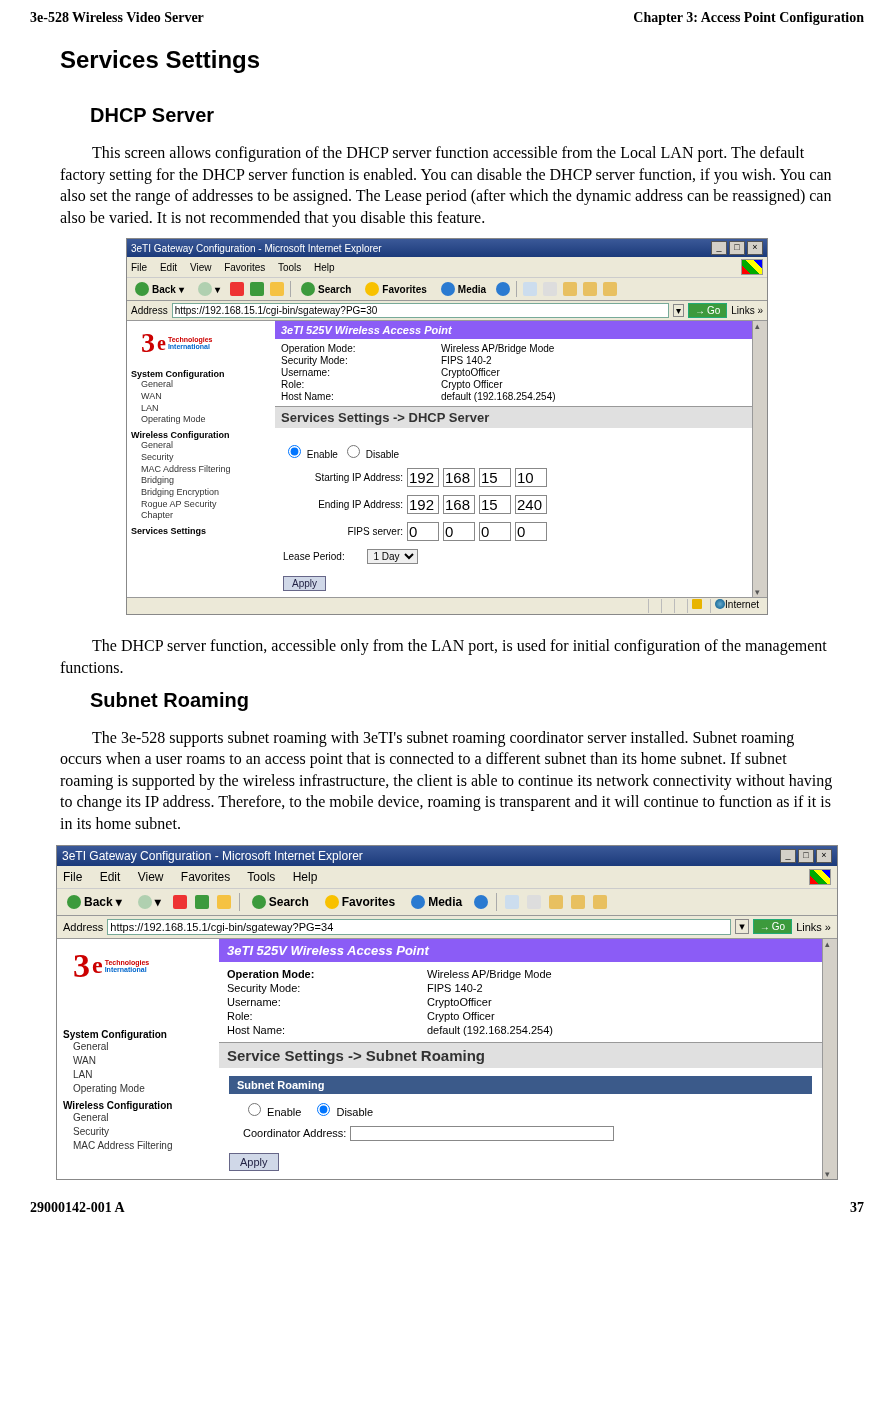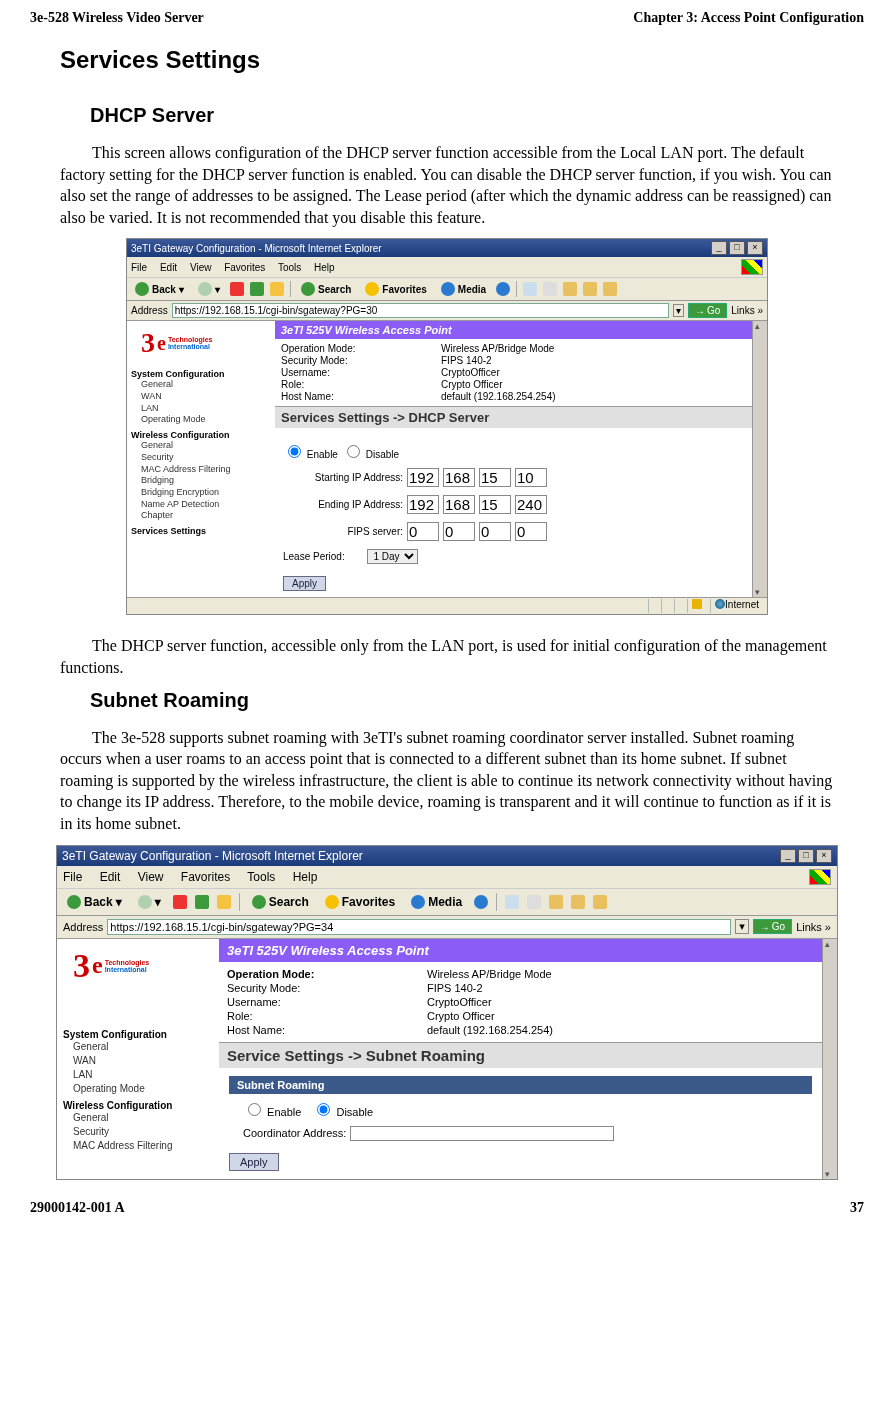--- a/index.html
+++ b/index.html
@@ -241,21 +241,21 @@
             <div class="nav-item">General</div>
             <div class="nav-item">WAN</div>
             <div class="nav-item">LAN</div>
             <div class="nav-item">Operating Mode</div>
             <div class="nav-head">Wireless Configuration</div>
             <div class="nav-item">General</div>
             <div class="nav-item">Security</div>
             <div class="nav-item">MAC Address Filtering</div>
             <div class="nav-item">Bridging</div>
             <div class="nav-item">Bridging Encryption</div>
-            <div class="nav-item">Name AP Detection</div>
+            <div class="nav-item">Rogue AP Security</div>
             <div class="nav-item">Chapter</div>
             <div class="nav-head">Services Settings</div>
           </div>
           <div class="main-panel">
             <div class="bluebar">3eTI 525V Wireless Access Point</div>
             <div class="info-grid">
               <span class="lbl">Operation Mode:</span>
                 <span>Wireless AP/Bridge Mode</span>
               <span class="lbl">Security Mode:</span>
                 <span>FIPS 140-2</span>

